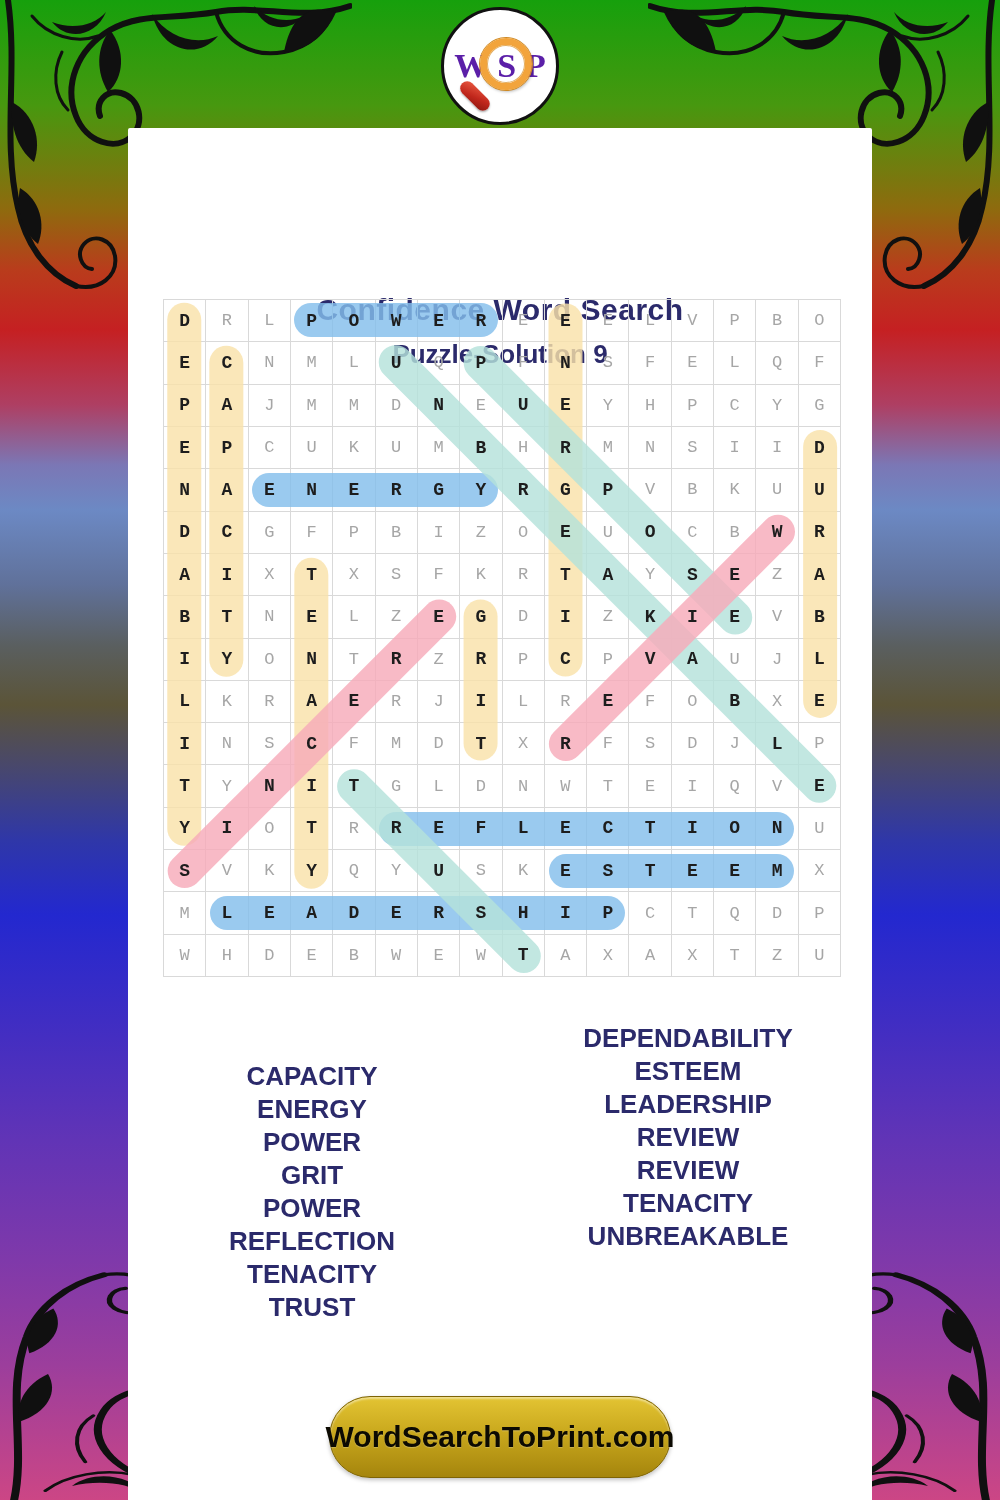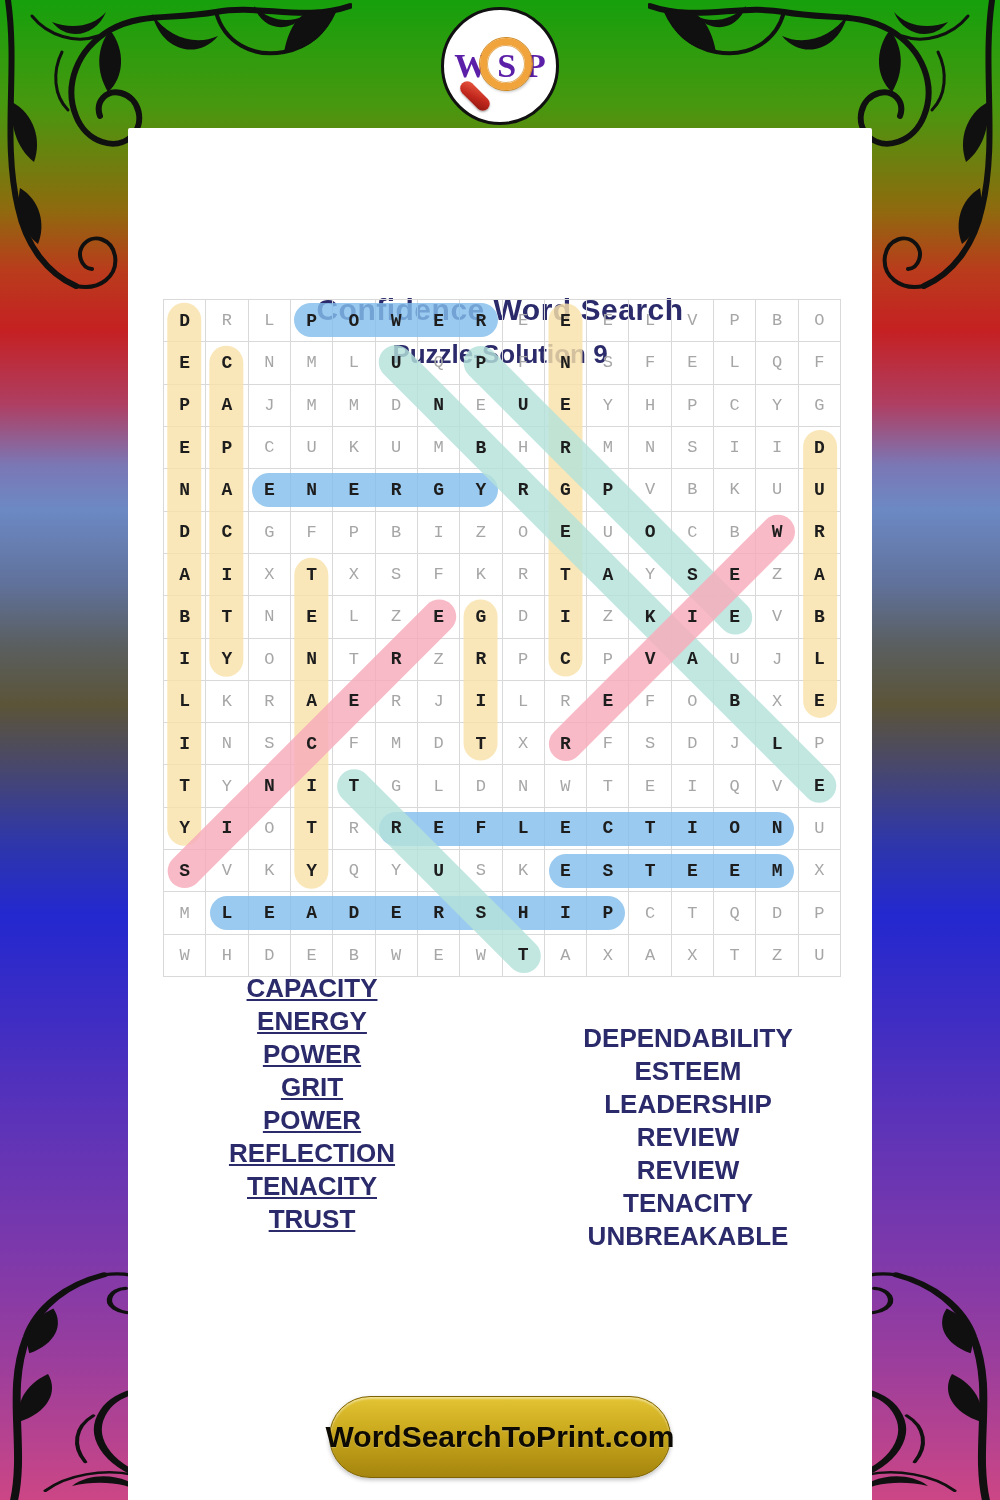--- a/index.html
+++ b/index.html
@@ -72,21 +72,21 @@
   }
   .cell span { position:relative; z-index:3; font-size:18px; line-height:1; }
   .cell .filler { color:#a6a6a6; font-weight:400; font-size:17px; }
   .cell .solution { color:#1d1d1d; font-weight:700; }
   .pills { position:absolute; inset:0; z-index:2; pointer-events:none; }
   .pill { position:absolute; border-radius:17px; }
 
   
   .wordcol { position:absolute; width:360px; text-align:center; font-weight:700;
     font-size:26px; line-height:33px; }
-  .wordcol-left  { left:132px; top:972px;text-decoration:underline; }
+  .wordcol-left  { left:132px; top:1060px; }
   .wordcol-right { left:508px; top:1022px; }
 
   
   .btn-halo {
     position:absolute; left:316px; top:1384px; width:368px; height:92px;
     background:#ffffff; border-radius:53px; z-index:4;
   }
   .site-button {
     position:absolute; left:13px; top:12px; width:342px; height:82px;
     border-radius:41px; border:1px solid #7e6405; cursor:pointer;

